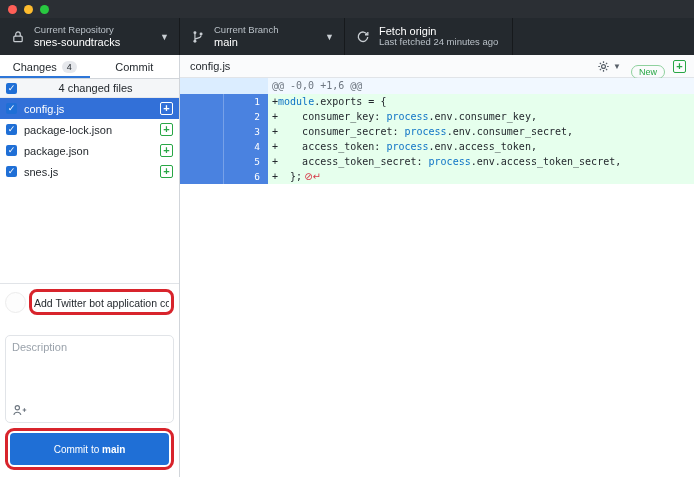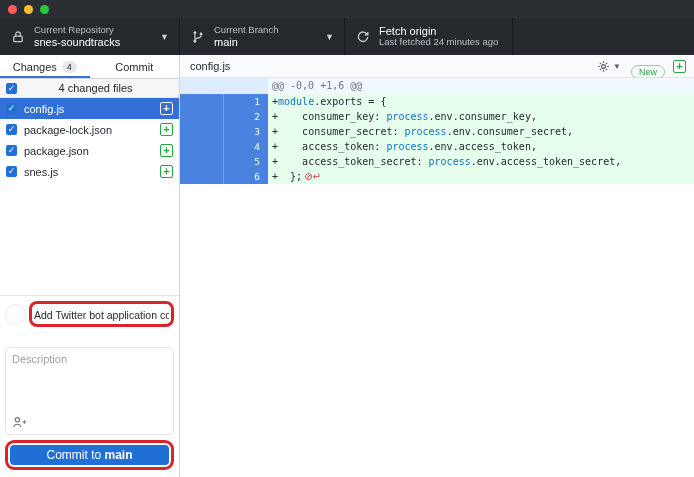--- a/index.html
+++ b/index.html
@@ -50,21 +50,21 @@
   .commit-form { border-top:1px solid #e1e4e8; padding:5px 5px 7px 5px; flex:0 0 auto; }
   .summary-row { display:flex; align-items:center; gap:3px; }
   .avatar { width:21px; height:21px; border-radius:50%; background:#fdfdfd; border:1px solid #ececec; flex:0 0 auto; }
   .summary-annotation { flex:1; border:3px solid #d8242c; border-radius:8px; padding:1px 2px; }
   .summary-input { width:100%; border:none; outline:none; font-family:"Liberation Sans",sans-serif; font-size:10.5px; color:#24292e; background:transparent; }
   .desc-box { margin-top:20px; border:1px solid #e1e4e8; border-radius:5px; height:88px; position:relative; background:#fff; }
   .desc-input { width:100%; height:52px; border:none; outline:none; resize:none; font-family:"Liberation Sans",sans-serif; font-size:11px; color:#24292e; padding:5px 6px; background:transparent; }
   .desc-input::placeholder { color:#9aa2ab; }
   .coauthor-btn { position:absolute; left:6px; bottom:5px; width:16px; height:14px; cursor:pointer; }
   .button-annotation { margin-top:5px; border:3px solid #d8242c; border-radius:9px; padding:2px; }
-  .commit-btn { width:100%; height:20px; background:#1f6fd6; color:#fff; border:none; border-radius:4px; font-family:"Liberation Sans",sans-serif; font-size:12px; cursor:pointer; }
+  .commit-btn { width:100%; height:32px; background:#1f6fd6; color:#fff; border:none; border-radius:4px; font-family:"Liberation Sans",sans-serif; font-size:10px; cursor:pointer; }
   .commit-btn b { font-weight:bold; }
 
   
   .diff-panel { flex:1; display:flex; flex-direction:column; min-width:0; background:#fff; }
   .diff-header { height:23px; background:#fafbfc; border-bottom:1px solid #e1e4e8; display:flex; align-items:center; padding:0 8px 0 10px; flex:0 0 auto; }
   .diff-filename { font-size:11px; color:#24292e; flex:1; }
   .gear-btn { display:flex; align-items:center; gap:3px; cursor:pointer; margin-right:10px; }
   .gear-caret { font-size:8px; color:#586069; }
   .new-badge { border:1px solid #8fd19e; color:#28a745; border-radius:9px; font-size:9px; padding:1px 7px; margin-right:8px;margin-top:12px; }
   .header-plus { width:13px; height:13px; border:1px solid #28a745; border-radius:2px; color:#28a745; font-size:11px; font-weight:bold; line-height:11px; text-align:center; }

